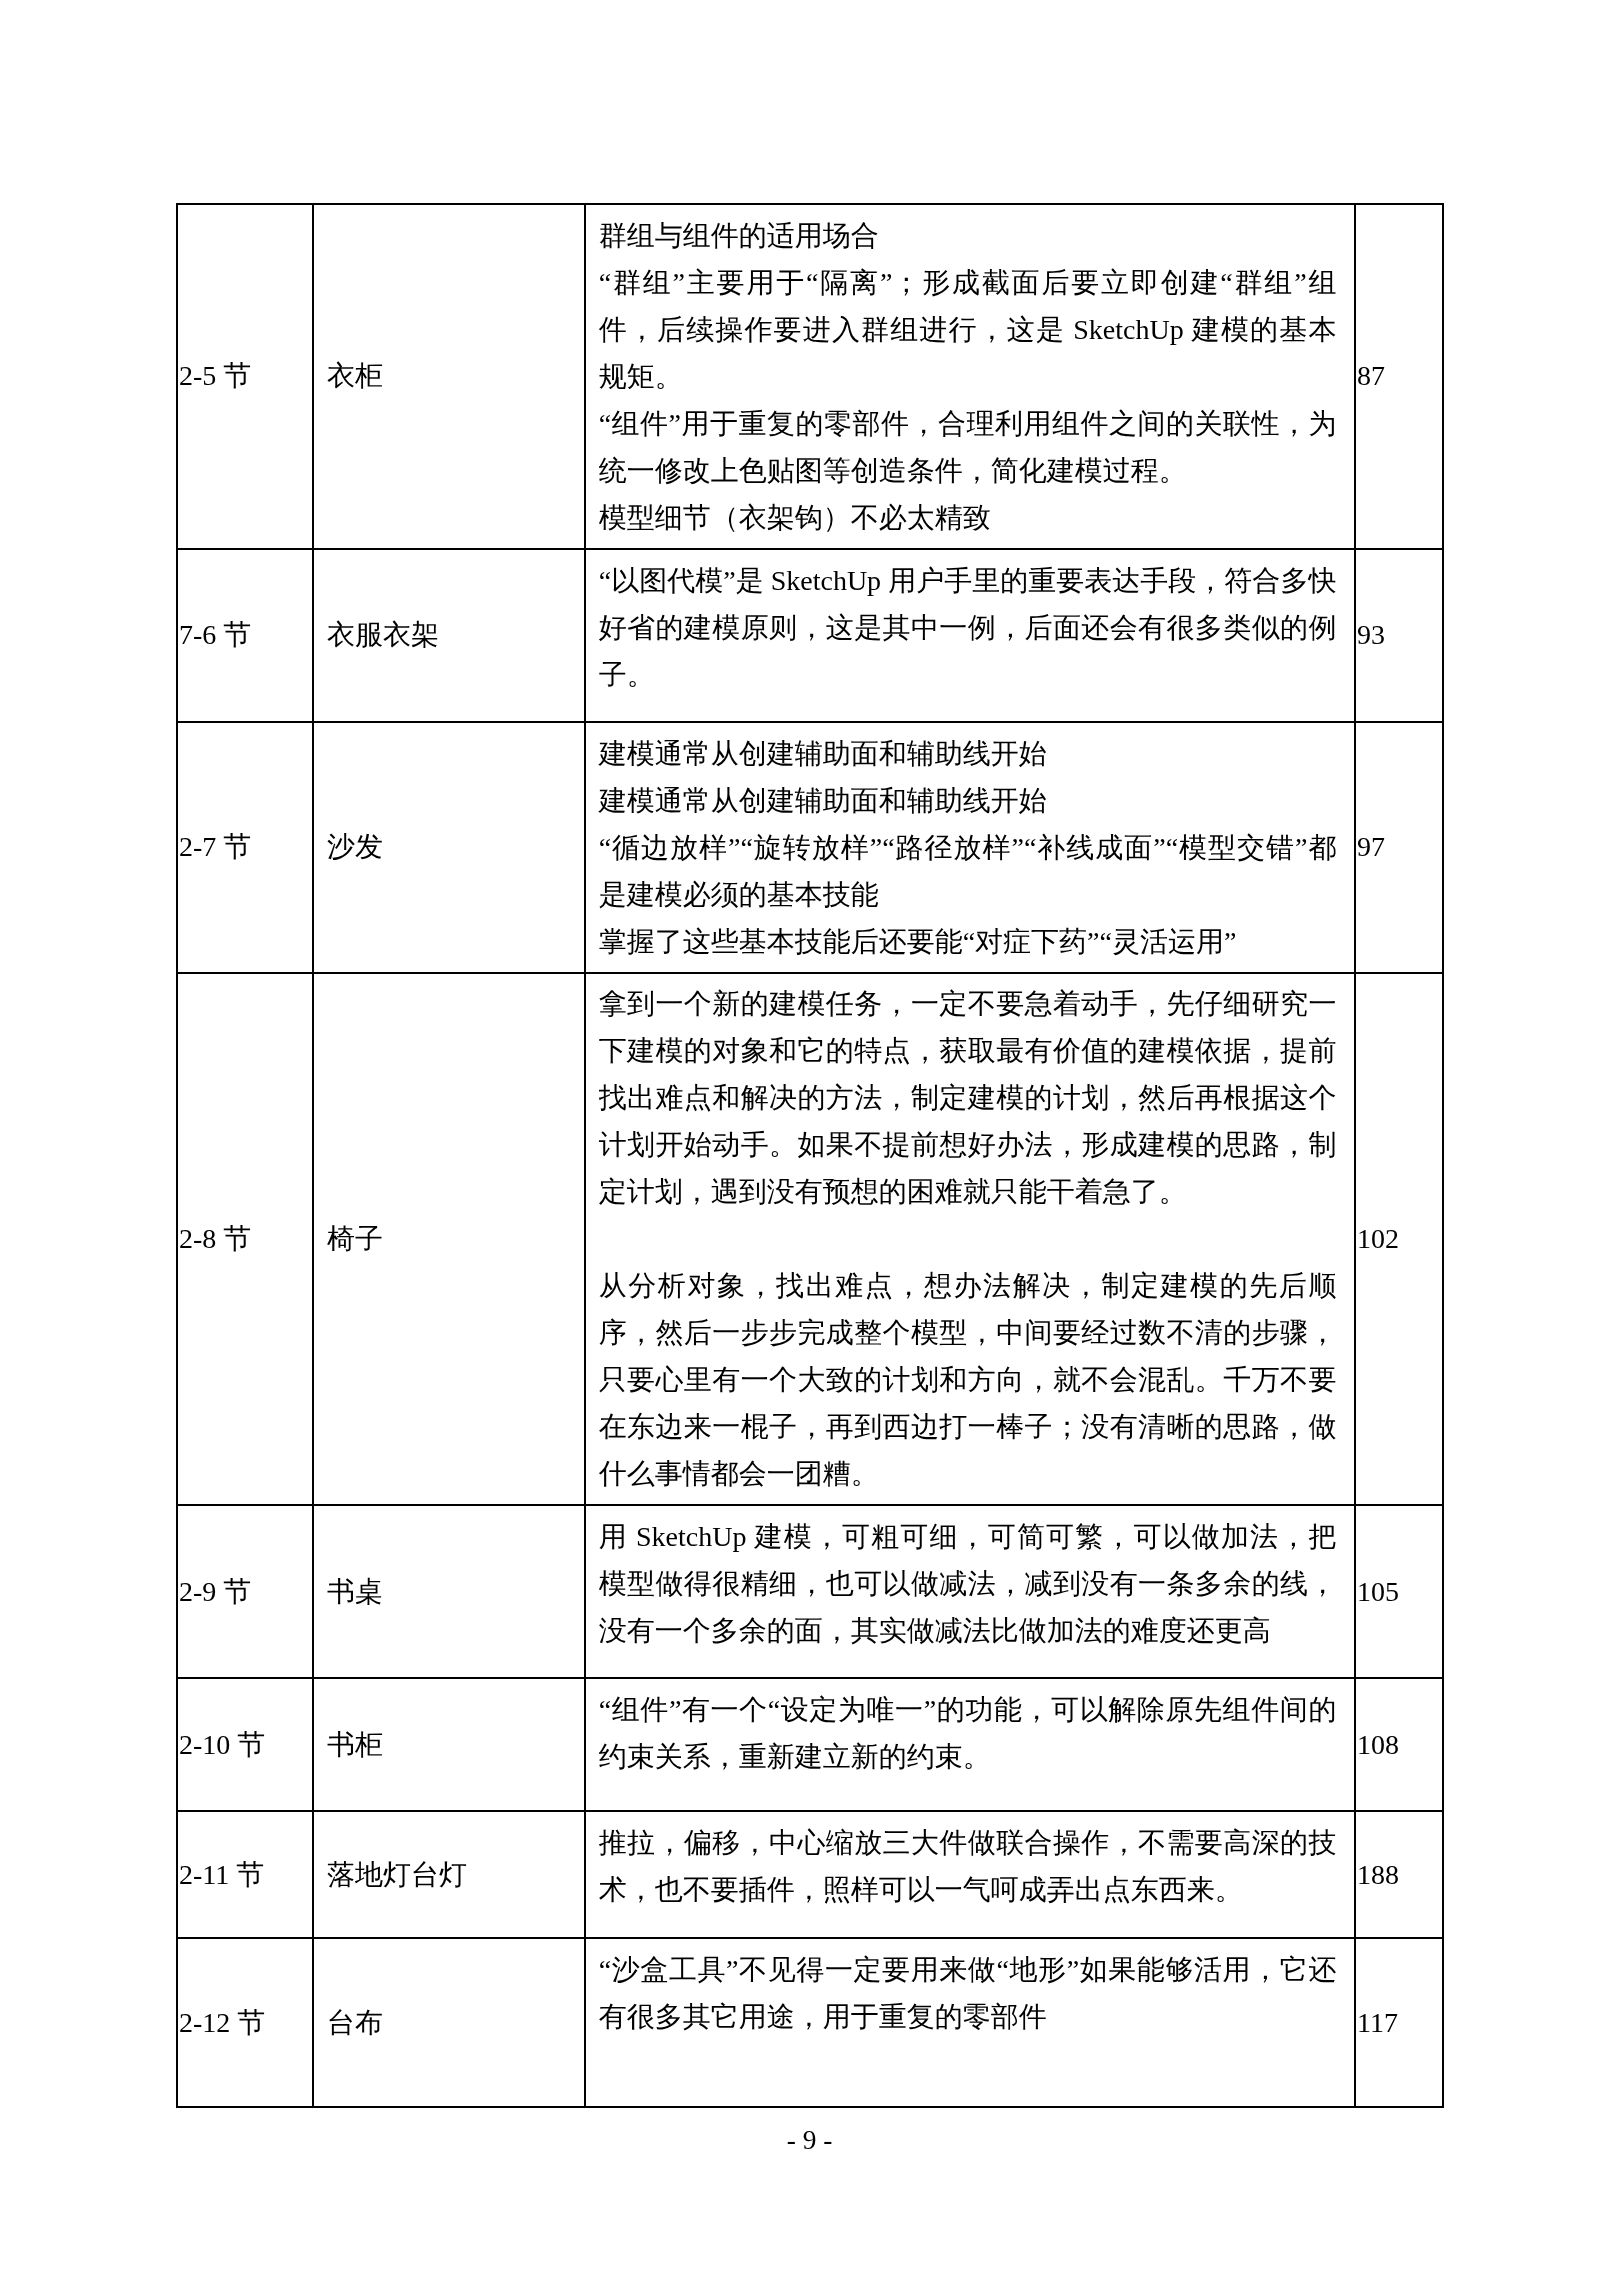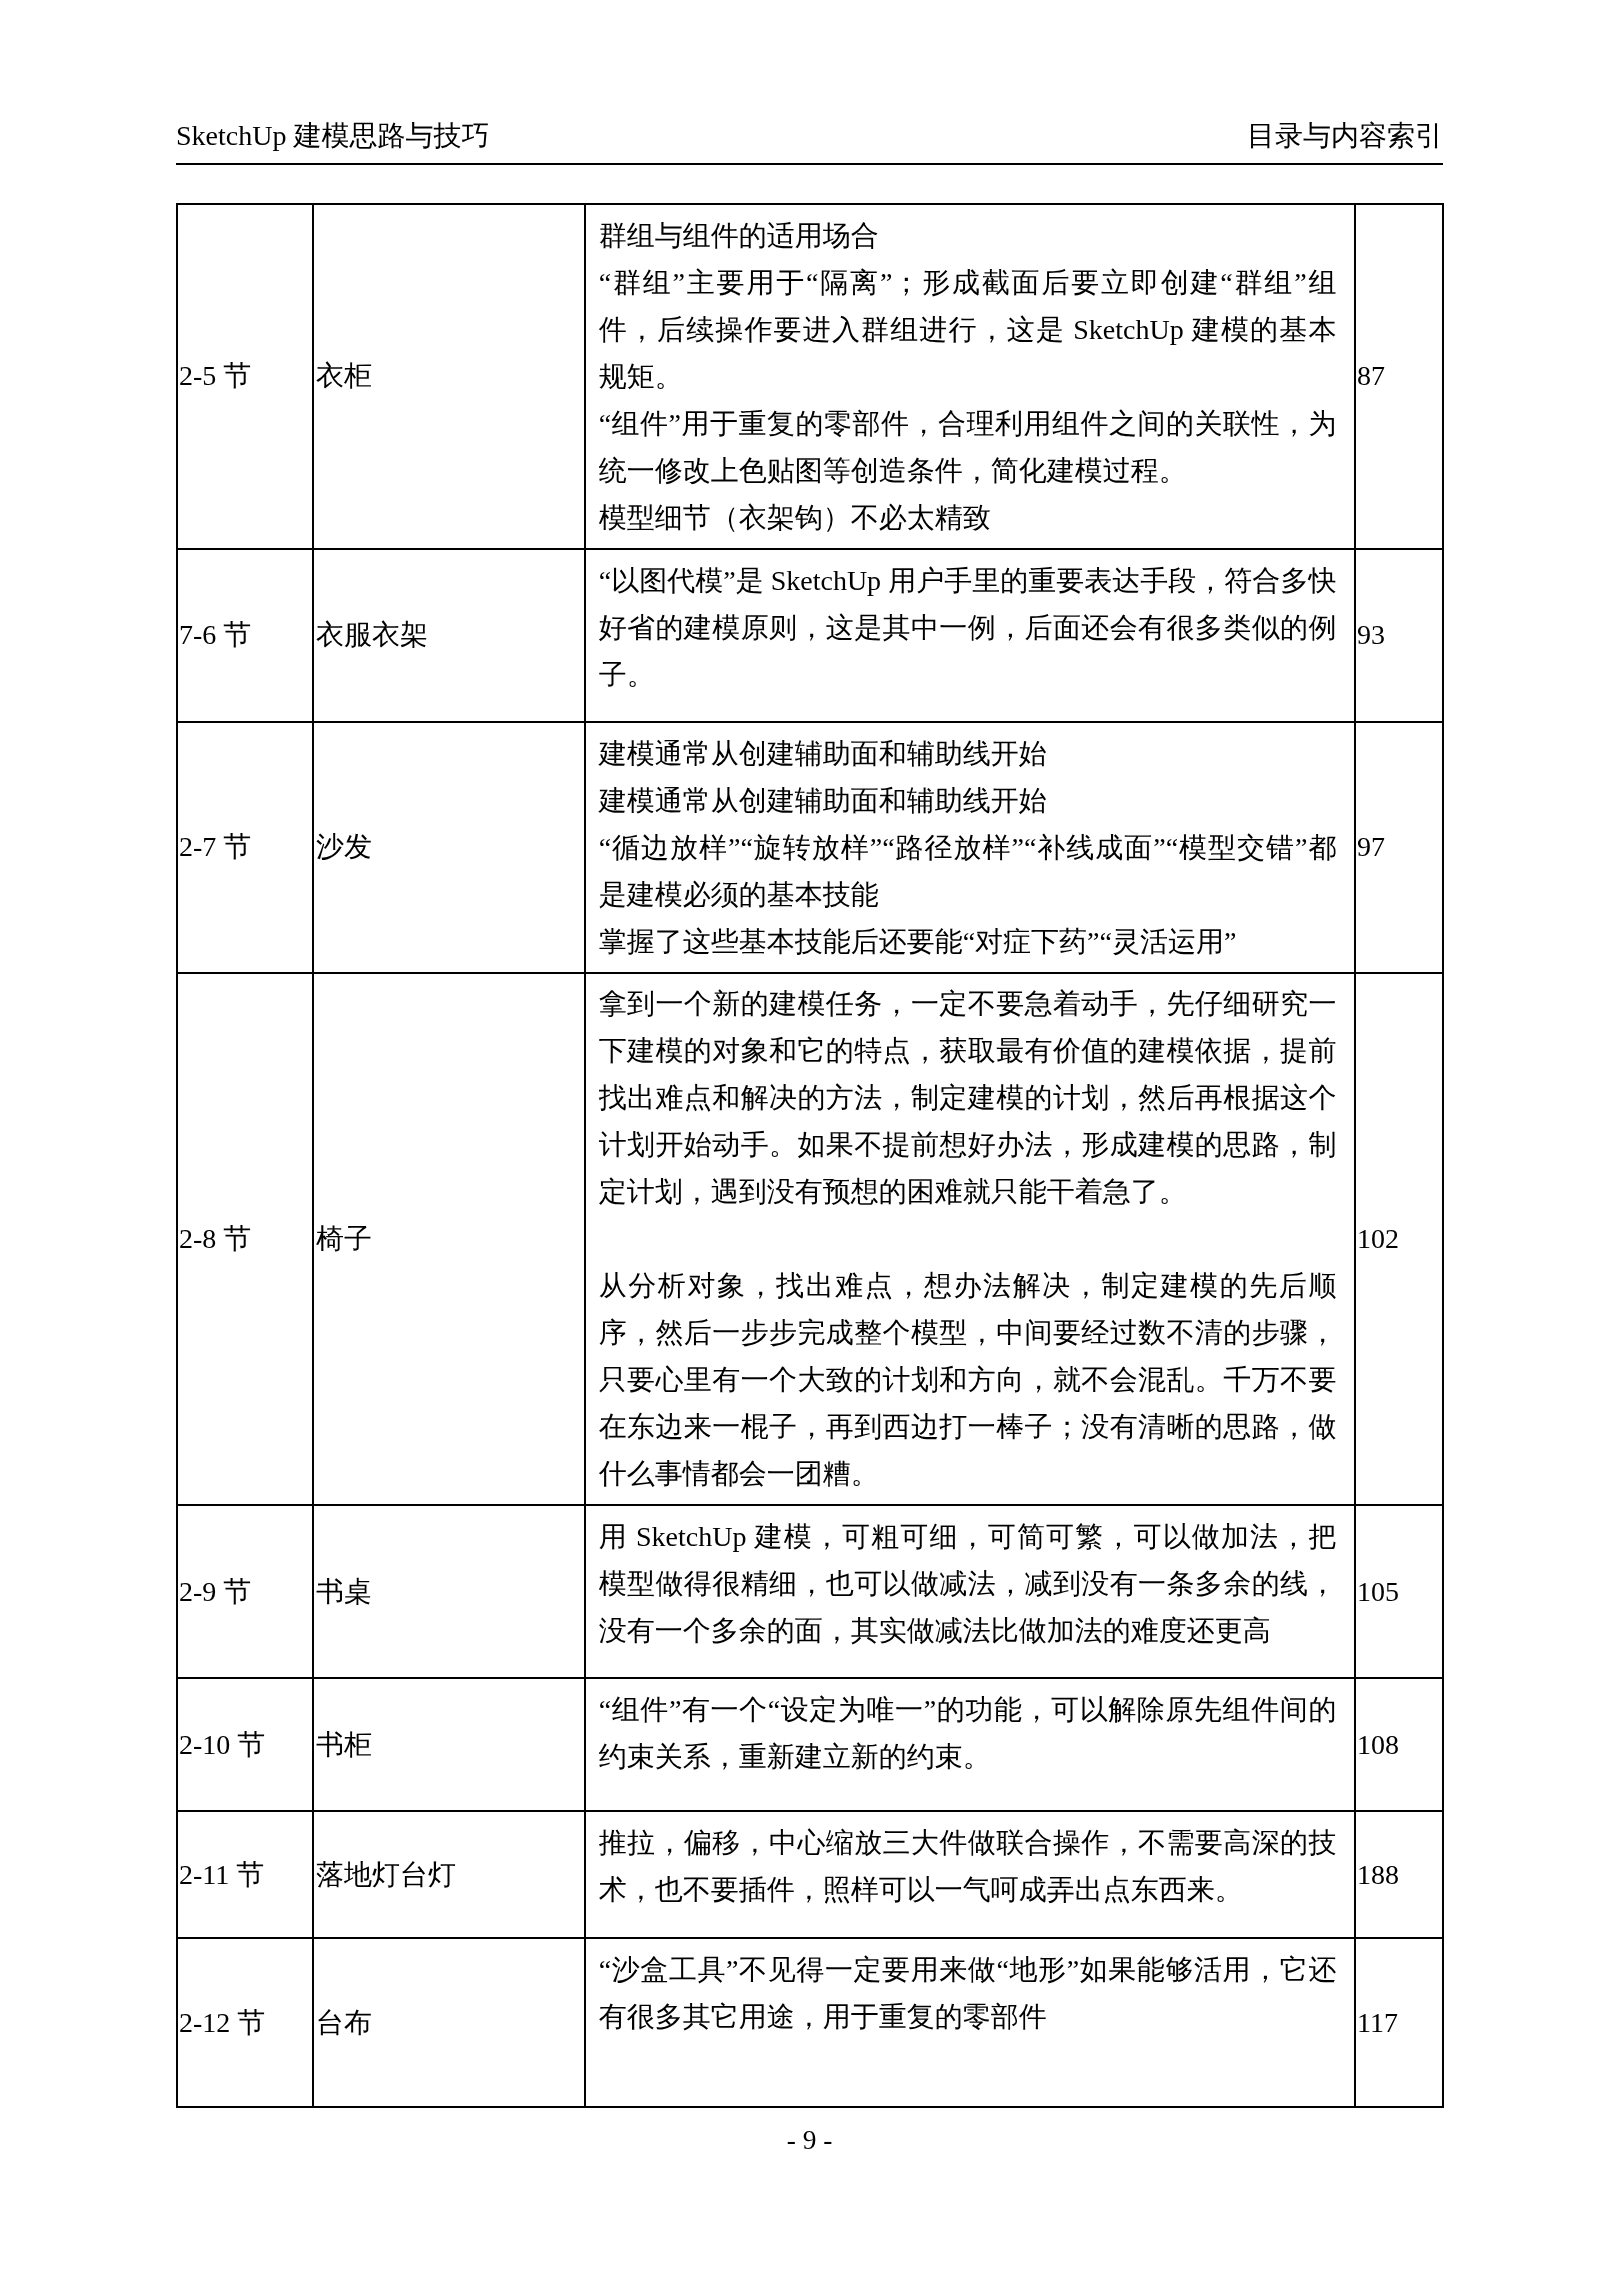--- a/index.html
+++ b/index.html
@@ -48,21 +48,21 @@
   table.toc tr:nth-child(1) { height: 332px; }
   table.toc tr:nth-child(2) { height: 173px; }
   table.toc tr:nth-child(3) { height: 250px; }
   table.toc tr:nth-child(4) { height: 515px; }
   table.toc tr:nth-child(5) { height: 173px; }
   table.toc tr:nth-child(6) { height: 133px; }
   table.toc tr:nth-child(7) { height: 127px; }
   table.toc tr:nth-child(8) { height: 169px; }
 
   td.c-section { text-align: left; vertical-align: middle; }
-  td.c-title   { vertical-align: middle; padding-left: 2px; border-radius: 27px; }
+  td.c-title   { vertical-align: middle; padding-left: 13px; border-radius: 27px; }
   td.c-desc    { vertical-align: top; padding: 6.9px 17.6px 6.9px 12.7px; }
   td.c-desc p  {
     margin: 0;
     line-height: 47px;
     text-align: justify;
   }
   td.c-desc p.blank { line-height: 47px; }
   td.c-page    { vertical-align: middle; }
 
   
@@ -73,24 +73,20 @@
     top: 2125px;
     text-align: center;
     font-size: 27.4px;
   }
 </style>
 </head>
 <body>
 
 <div class="page">
 
-  <div class="page-header">
-    <span>SketchUp 建模思路与技巧</span>
-    <span>目录与内容索引</span>
-  </div>
 
   <table class="toc">
     <colgroup>
       <col class="c1">
         <col class="c2">
         <col class="c3">
         <col class="c4">
     </colgroup>
     <tbody>
         <tr>

